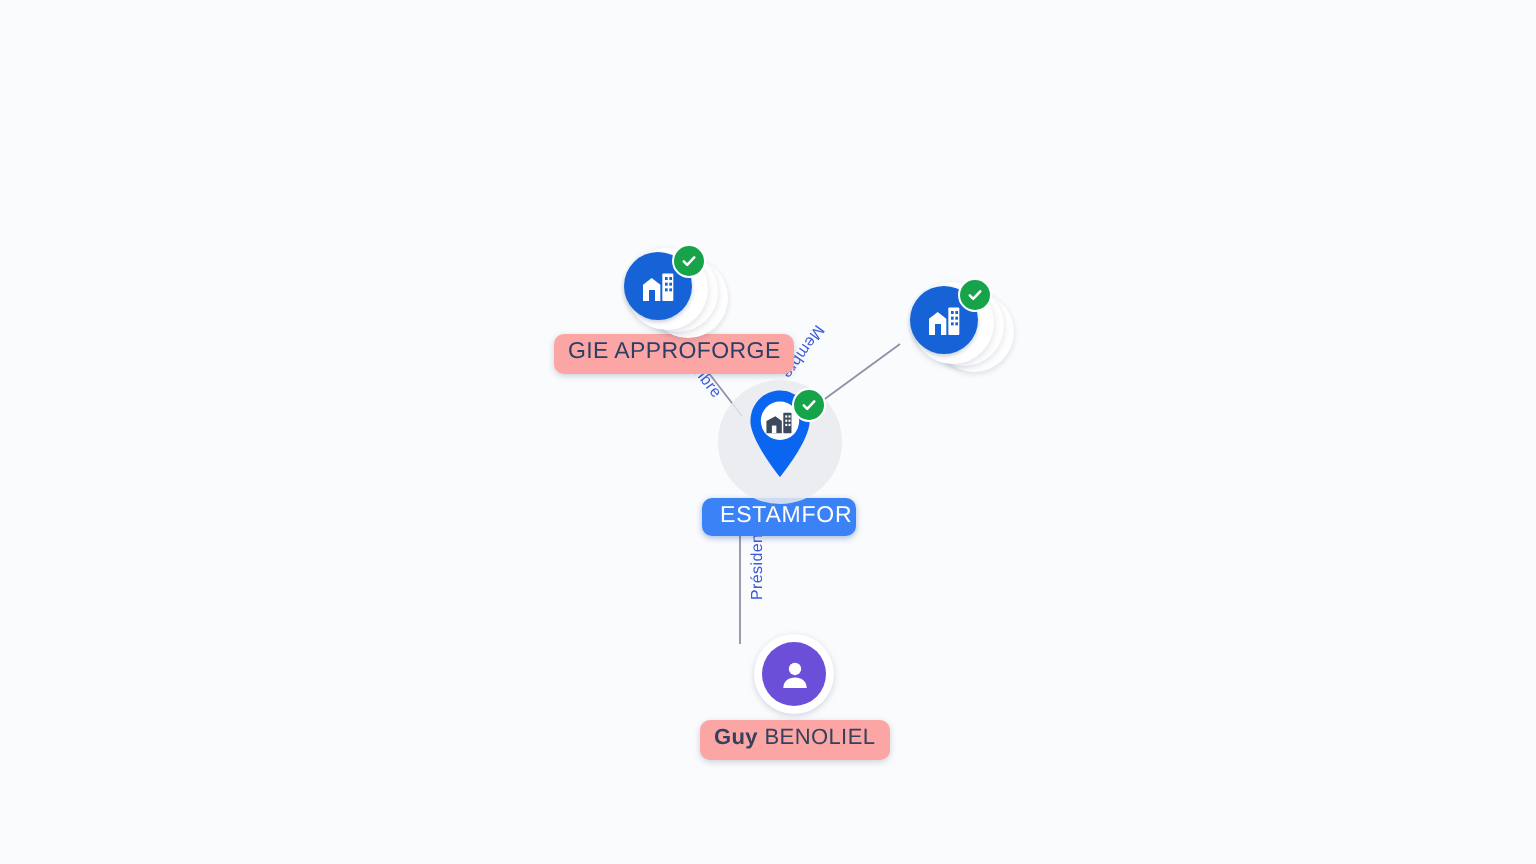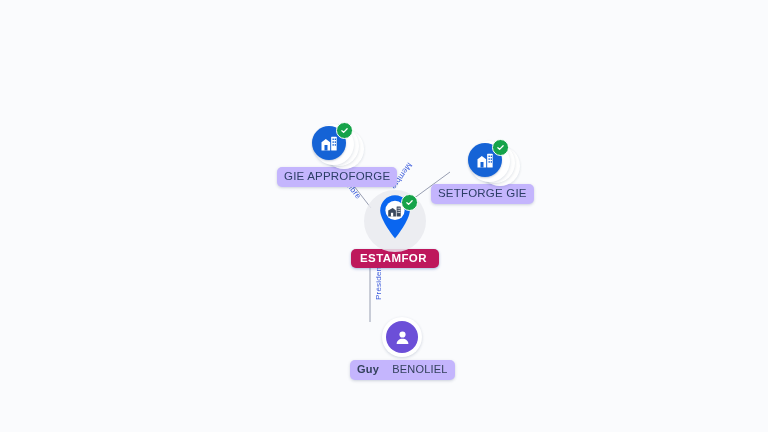--- a/index.html
+++ b/index.html
@@ -88,41 +88,40 @@
     align-items: center;
     justify-content: center;
   }
   .stack-node .check-badge {
     left: 26px;
     top: -1px;
   }
 
   
   .label-chip {
-    background: #c4b5fd;
+    background: #fca5a5;
     border-radius: 5px;
     box-shadow: 0 1px 3px rgba(40,60,100,0.22);
     padding: 3px 7px 4px 7px;
     font-size: 11.5px;
     letter-spacing: .2px;
     color: #2c3e66;
     white-space: nowrap;
     line-height: 1.15;
   }
   .label-chip.person {
     font-size: 11px;
     color: #33415c;
   }
   .label-chip.person b {
     font-weight: bold;
     text-align: right;
   }
   .label-chip.person span.last {
     font-weight: normal;
-    margin-left: 10px;
   }
 
   
   .pin-node {
     position: relative;
     width: 66px;
     height: 62px;
     display: flex;
     align-items: flex-start;
     justify-content: center;
@@ -144,26 +143,26 @@
     width: 34px;
     height: 46px;
   }
   .pin-shape svg { display: block; }
   .pin-node .check-badge {
     left: 39px;
     top: 4px;
     z-index: 4;
   }
   .pin-label {
-    background: #be185d;
+    background: #3b82f6;
     color: #ffffff;
     border-radius: 5px;
-    padding: 3px 12px 4px 9px;
+    padding: 3px 2px 4px 9px;
     font-size: 11.5px;
-    font-weight: bold;
+    font-weight: normal;
     letter-spacing: .4px;
     white-space: nowrap;
     box-shadow: 0 1px 3px rgba(10,60,160,0.35);
     margin-top: -3px;
   }
 
   
   .person-node {
     position: relative;
     width: 40px;
@@ -263,21 +262,20 @@
           <rect x="18.8" y="13.4" width="1.6" height="1.8" fill="#1563d6"></rect>
           <rect x="6.6" y="14.4" width="3.6" height="6.6" fill="#1563d6"></rect>
         </svg>
       </div>
       <div class="check-badge">
         <svg width="9" height="9" viewBox="0 0 24 24" fill="none">
           <path d="M5 12.5l4.6 4.6L19 7.2" stroke="#ffffff" stroke-width="3.4" stroke-linecap="round" stroke-linejoin="round"></path>
         </svg>
       </div>
     </div>
-    <div class="label-chip" style="margin-top:-4px;">SETFORGE GIE</div>
   </div>
 
   <div class="node" style="left:351px; top:190px;">
     <div class="pin-node">
       <div class="pin-halo"></div>
       <div class="pin-shape">
         <svg width="34" height="46" viewBox="0 0 34 46" fill="none">
           <path d="M17 45.5 C17 45.5 2.2 27.5 2.2 17.6 C2.2 9 8.8 2.2 17 2.2
                    C25.2 2.2 31.8 9 31.8 17.6 C31.8 27.5 17 45.5 17 45.5 Z" fill="#0a66f0"></path>
           <circle cx="17" cy="17.4" r="9.6" fill="#ffffff"></circle>

